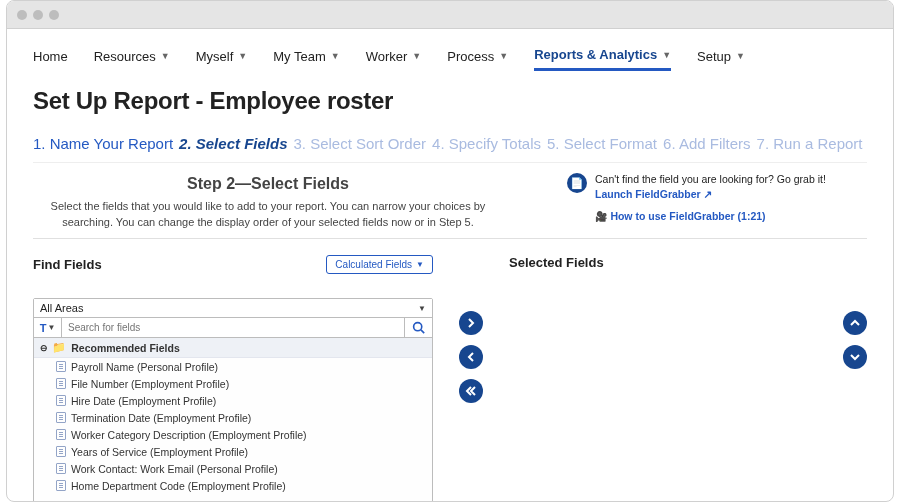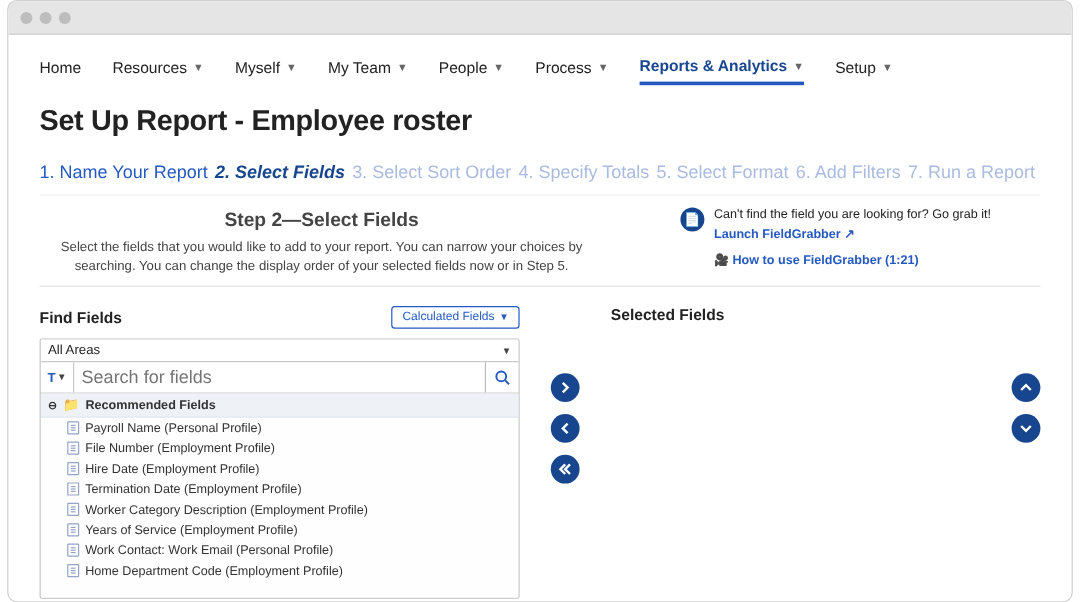--- a/index.html
+++ b/index.html
@@ -27,30 +27,30 @@
   .fg-box { display:flex; gap:8px; align-items:flex-start; font-size:10.5px; width:300px; }
   .fg-icon { width:20px; height:20px; border-radius:50%; background:#17468f; color:#fff; display:flex; align-items:center; justify-content:center; font-size:11px; flex:0 0 20px;}
   .fg-links { color:#2459c2; font-weight:600; display:flex; gap:10px; margin-top:3px; flex-wrap:wrap;}
   .fg-links .vicon { font-size:10px; }
 
   .panels { display:flex; gap:14px; padding-top:16px; }
   .left-panel { width: 400px; }
   .mid-gap { width:48px; display:flex; flex-direction:column; align-items:center; gap:10px; padding-top:56px;}
   .right-panel { flex:1; position:relative; }
 
-  .panel-head { display:flex; justify-content:space-between; align-items:center; margin-bottom:8px; }
+  .panel-head { display:flex; justify-content:space-between; align-items:center; margin-bottom:24px; }
   .panel-title { font-size:13px; font-weight:600; }
   .calc-btn { border:1px solid #2459c2; color:#2459c2; background:#fff; font-size:10px; padding:3px 8px; border-radius:3px; display:flex; align-items:center; gap:4px; cursor:pointer;}
   .calc-btn .caret { font-size:8px; }
 
   .find-box { border:1px solid #bcbcbc; border-radius:2px; }
   .select-row { border-bottom:1px solid #bcbcbc; padding:3px 6px; font-size:11px; display:flex; justify-content:space-between; align-items:center; cursor:pointer; background:#fff;}
   .search-row { display:flex; border-bottom:1px solid #bcbcbc; }
   .filter-btn { width:28px; border-right:1px solid #bcbcbc; display:flex; align-items:center; justify-content:center; color:#2459c2; font-weight:700; font-size:11px; cursor:pointer; background:#fff;}
-  .search-input { flex:1; border:none; font-size:15px; padding:4px 6px; outline:none; }
+  .search-input { flex:1; border:none; font-size:10px; padding:4px 6px; outline:none; }
   .search-btn { width:28px; border-left:1px solid #bcbcbc; display:flex; align-items:center; justify-content:center; color:#2459c2; cursor:pointer; background:#fff;}
 
   .tree { height: 170px; overflow-y:auto; background:#fefefe; font-size:10.5px; }
   .tree-group { display:flex; align-items:center; gap:5px; padding:3px 6px; background:#eef1f6; color:#333; font-weight:600; border-bottom:1px solid #e3e6ee;}
   .tree-item { display:flex; align-items:center; gap:5px; padding:2.5px 6px 2.5px 22px; color:#333; cursor:pointer; }
   .doc-icn { width:10px; height:11px; border:1px solid #93a4c7; border-radius:1px; display:inline-block; position:relative; flex:0 0 10px;}
   .doc-icn::after{content:""; position:absolute; top:2px; left:2px; right:2px; height:1px; background:#93a4c7; box-shadow:0 2px 0 #93a4c7, 0 4px 0 #93a4c7;}
 
   .circle-btn { width:24px; height:24px; border-radius:50%; background:#17468f; color:#fff; display:flex; align-items:center; justify-content:center; font-size:13px; cursor:pointer; border:none;}
 
@@ -85,21 +85,21 @@
         </div>
         <div class="nav-item">
           <span>Myself</span>
           <span class="caret">▼</span>
         </div>
         <div class="nav-item">
           <span>My Team</span>
           <span class="caret">▼</span>
         </div>
         <div class="nav-item">
-          <span>People</span>
+          <span>Worker</span>
           <span class="caret">▼</span>
         </div>
         <div class="nav-item">
           <span>Process</span>
           <span class="caret">▼</span>
         </div>
         <div class="nav-item active">
           <span>Reports &amp; Analytics</span>
           <span class="caret">▼</span>
         </div>

